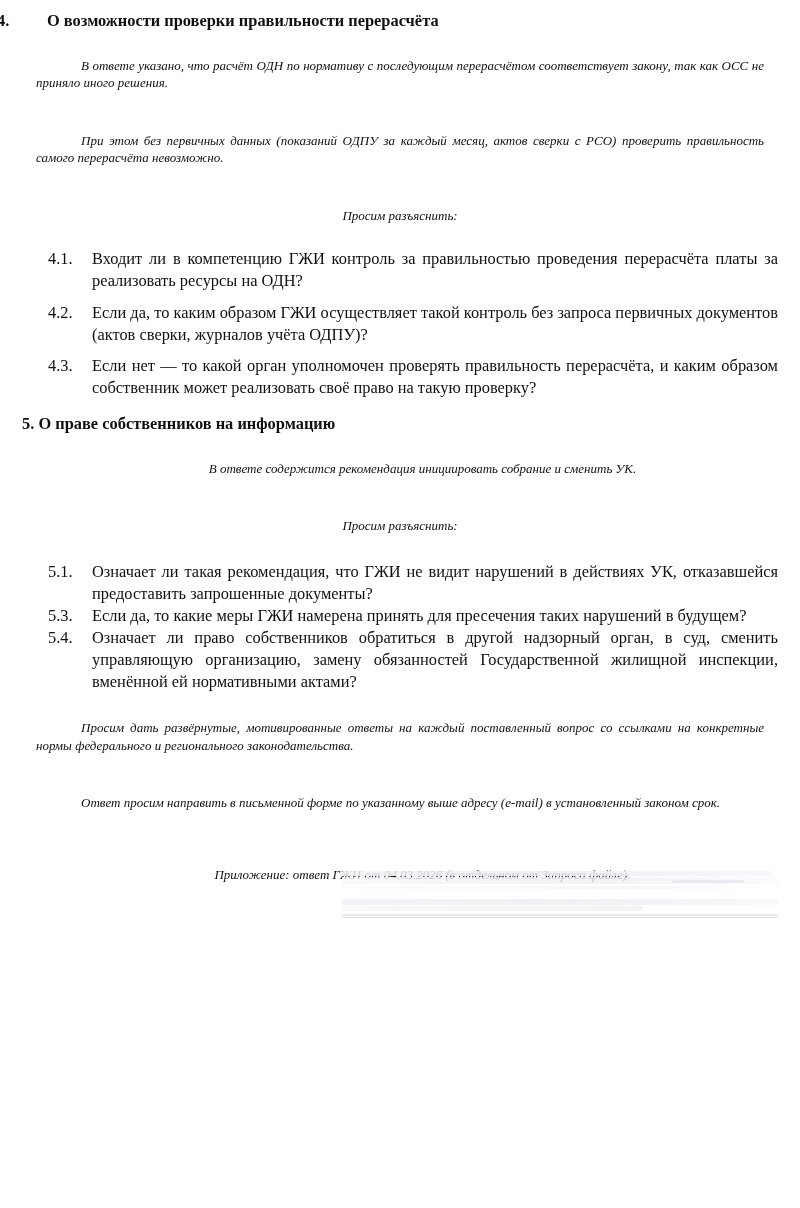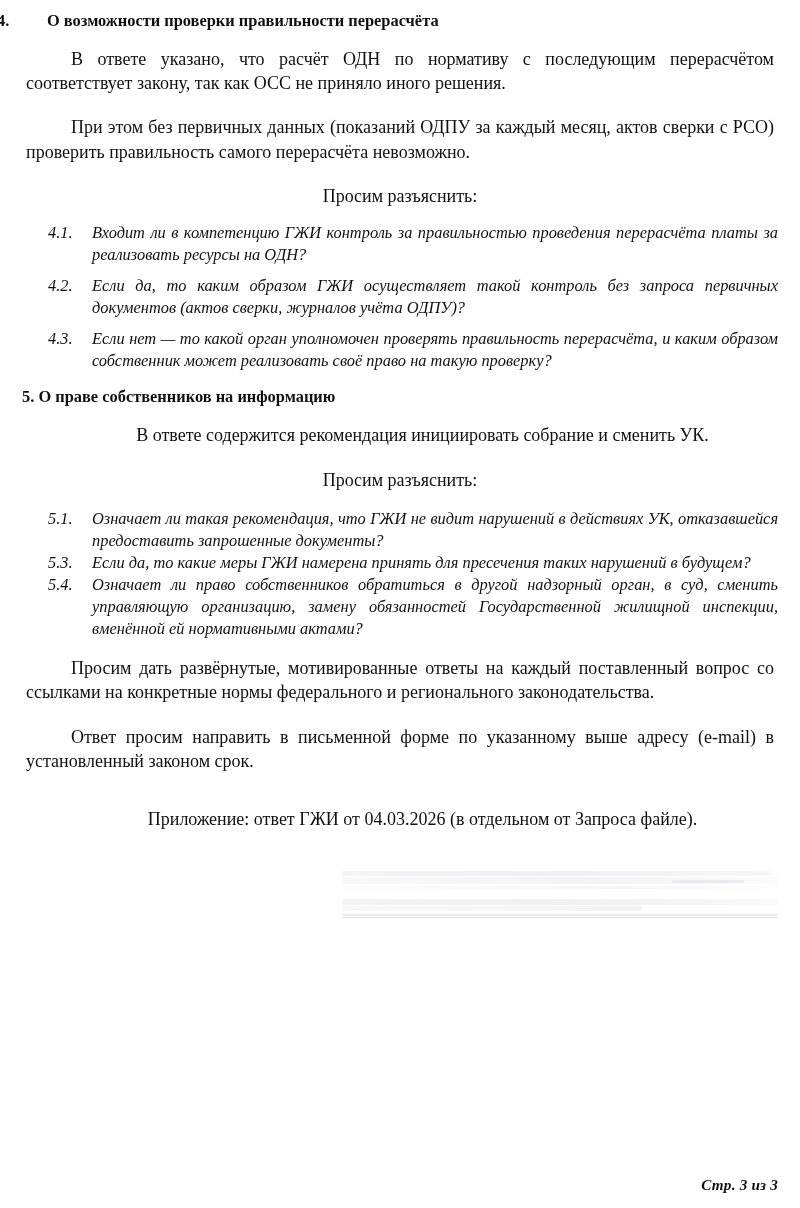--- a/index.html
+++ b/index.html
@@ -48,27 +48,28 @@
   }
   .section-heading .hnum {
     display: inline-block;
   }
   .section-heading.h-num-tab .hnum {
     width: 25px;
   }
 
   
   p.body {
-    margin: 4px;
-    font-size: 18px;
+    margin: 14px;
+    font-size: 13px;
     line-height: 1.345;
     text-align: justify;
     text-indent: 45px;
     -ms-hyphens: none;
     hyphens: none;
+    font-style: italic;
   }
   p.body.noindent {
     text-indent: 0;
   }
   p.body.left {
     text-align: center;
   }
 
   
   .sublist {
@@ -77,21 +78,20 @@
     list-style: none;
   }
   .sublist li {
     position: relative;
     padding-left: 70px;
     font-size: 16.4px;
     line-height: 1.345;
     text-align: justify;
     -ms-hyphens: none;
     hyphens: none;
-    font-style: italic;
   }
   .sublist li .idx {
     position: absolute;
     left: 26px;
     top: 0;
     width: 40px;
     text-align: left;
     font-size: 16.4px;
     line-height: 1.345;
   }
@@ -228,17 +228,14 @@
     <div class="ghost g1"></div>
     <div class="ghost g2"></div>
     <div class="ghost g3"></div>
     <div class="ghost g8"></div>
     <div class="ghost g4"></div>
     <div class="ghost g5"></div>
     <div class="ghost g6"></div>
     <div class="ghost g7"></div>
   </div>
 
-  <div class="footer">
-    <span>Стр. 3 из 3</span>
-  </div>
 
 </div>
 
 </body></html>

